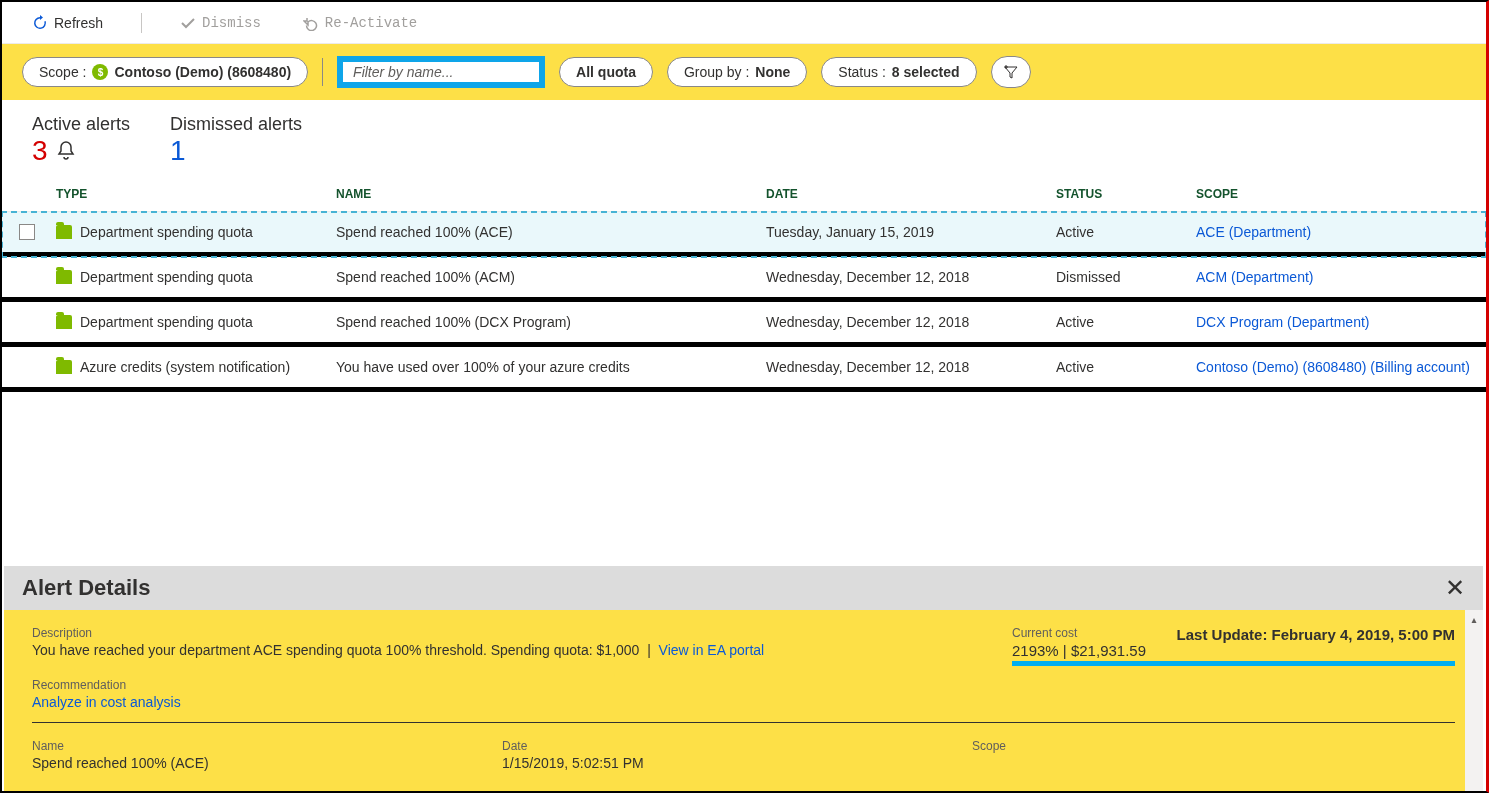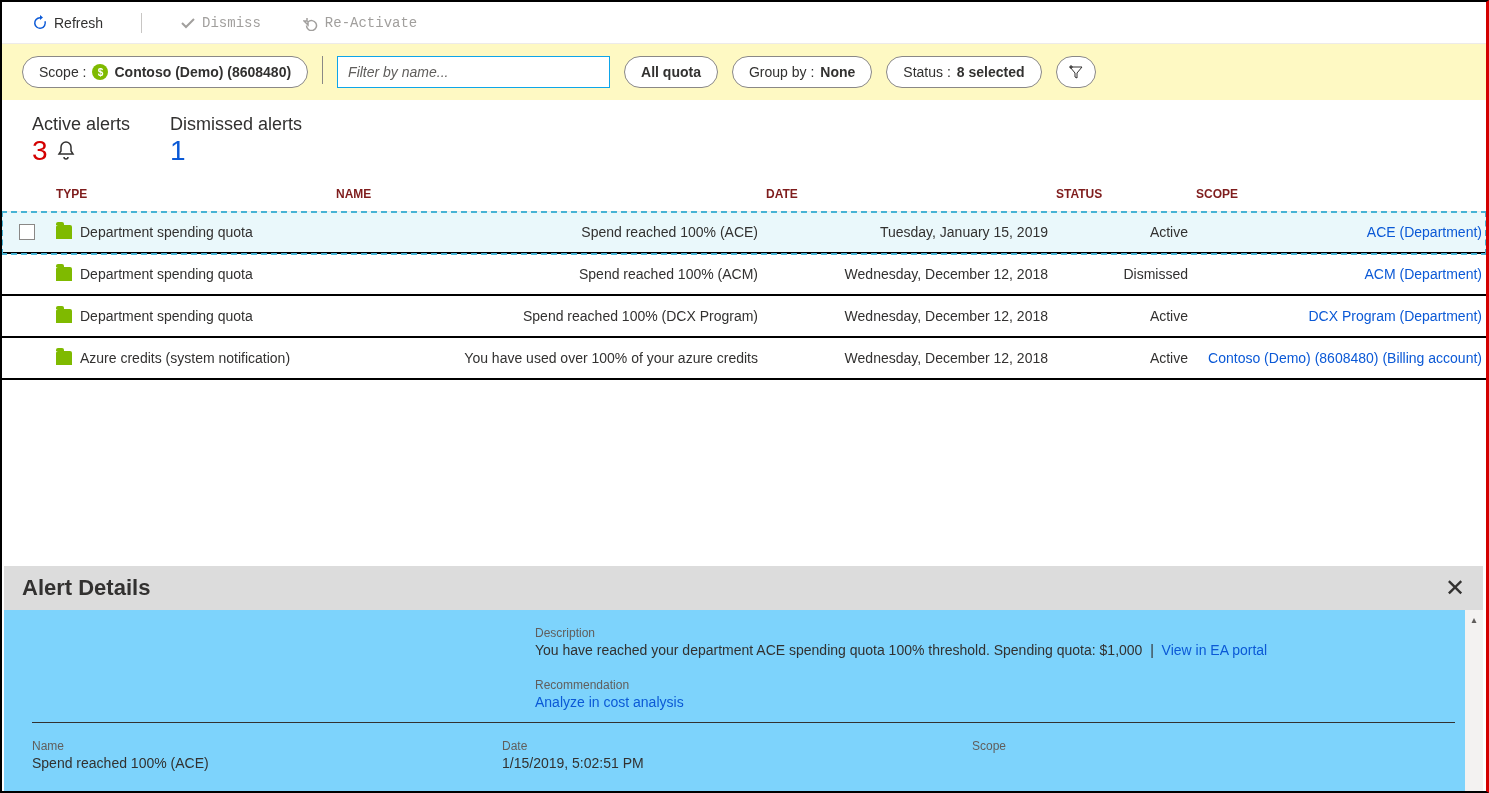--- a/index.html
+++ b/index.html
@@ -28,23 +28,24 @@
   align-items: center;
   gap: 6px;
   padding: 4px 10px;
   cursor: pointer;
   font-size: 14px;
 }
 .toolbar-btn.disabled { color: #a19f9d; font-family: Liberation Mono, monospace; }
 .toolbar-sep { width: 1px; height: 20px; background: #c8c6c4; margin: 0 6px; }
 
 .filter-bar {
-  background: #fef9c3;
+  background: #fde047;
   padding: 12px 20px;
   display: flex;
+  align-items: center;
   gap: 14px;
 }
 .pill {
   border: 1px solid #8a8886;
   border-radius: 20px;
   background: #fff;
   padding: 6px 16px;
   font-size: 14px;
   display: inline-flex;
   align-items: center;
@@ -53,25 +54,25 @@
 }
 .pill .bold { font-weight: 600; }
 .pill .label { color: #323130; }
 .scope-icon {
   width: 16px; height: 16px; border-radius: 50%;
   background: #7fba00; display:inline-flex;align-items:center;justify-content:center;
   color:#fff;font-size:10px;font-weight:bold;
 }
 .filter-sep { width:1px; height:28px; background:#8a8886; }
 .filter-input {
-  border: 1px solid #0ea5e9;
+  border: 6px solid #0ea5e9;
   background: #fff;
   padding: 6px 10px;
   font-size: 14px;
-  width: 273px;
+  width: 208px;
   height: 32px;
   font-style: italic;
   color:#605e5c;
 }
 .filter-input::placeholder { color:#605e5c; font-style:italic; }
 .add-filter {
   border: 1px solid #8a8886;
   border-radius: 50%;
   width: 40px; height: 32px;
   border-radius:16px;
@@ -90,52 +91,51 @@
 .counter.active .val { color:#d40000; }
 .counter.dismissed .val { color:#0b59d6; }
 
 .grid { width:100%; }
 .grid-header {
   display:grid;
   grid-template-columns: 50px 280px 430px 290px 140px 1fr;
   padding: 10px 0 10px 0;
   font-size: 12px;
   font-weight:600;
-  color:#7f1d1d;
+  color:#14532d;
   border-bottom:1px solid #edebe9;
 }
 .grid-header > div { padding: 0 4px; }
 .grid-row {
   display:grid;
   grid-template-columns: 50px 280px 430px 290px 140px 1fr;
   padding: 12px 0;
-  border-bottom:2px solid #000000;
+  border-bottom:5px solid #000000;
   align-items:center;
   font-size:14px;
-  text-align:right;
 }
 .grid-row.selected {
   background:#eaf8fb;
   outline: 2px dashed #47b3d4;
   outline-offset:-1px;
 }
 .grid-row > div { padding: 0 4px; }
 .check-cell { display:flex; justify-content:center; }
 .check-box { width:16px;height:16px;border:1px solid #8a8886;background:#fff; }
 .type-cell { display:flex;align-items:center;gap:8px; }
 .folder-icon {
   width:16px;height:14px;background:#7fba00;border-radius:2px 2px 0 0;position:relative;
 }
 .folder-icon::before{content:"";position:absolute;top:-3px;left:0;width:8px;height:3px;background:#7fba00;border-radius:2px 2px 0 0;}
 .link { color:#0b59d6; cursor:pointer; }
 
 .details-panel {
   position:absolute;
   bottom:0; left:2px; right:3px;
-  background:#7dd3fc;
+  background:#fde047;
 }
 .details-header {
   background:#dcdcdc;
   display:flex;
   align-items:center;
   justify-content:space-between;
   padding: 8px 18px;
 }
 .details-header h2 { font-size:22px; font-weight:700; }
 .close-x { font-size:24px; cursor:pointer; font-weight:300; }
@@ -143,21 +143,21 @@
   padding: 16px 28px 20px 28px;
   position:relative;
 }
 .details-scroll {
   position:absolute; right:0; top:0; bottom:0; width:18px; background:#f3f2f1;
 }
 .details-scroll .arrow-up {
   position:absolute; top:0; left:0; right:0; height:18px; display:flex;align-items:center;justify-content:center;font-size:10px;color:#605e5c;
 }
 .field-lbl { font-size:12px; color:#605e5c; margin-bottom:2px;}
-.top-row { display:flex; justify-content:flex-end; gap:60px; }
+.top-row { display:flex; justify-content:center; gap:60px; }
 .desc-col { flex: 0 0 920px; }
 .cost-col { flex:1; }
 .last-update { font-weight:700; font-size:15px; text-align:right; }
 .cost-val { font-size:15px; margin-top:2px;}
 .cost-bar { height:5px; background:#00aeef; margin-top:2px; }
 .hr { border:none; border-top:1px solid #323130; margin:12px 0 16px 0; }
 .bottom-row { display:grid; grid-template-columns: 470px 470px 1fr; }
 .bell-icon { display:inline-block; }
 svg { display:block; }
 </style>
@@ -318,20 +318,30 @@
         <div class="field-lbl">Description</div>
         <div>
           <span>You have reached your department ACE spending quota 100% threshold. Spending quota: $1,000</span>
           &nbsp;<span>|</span>&nbsp;
           <span class="link">View in EA portal</span>
         </div>
         <div style="height:20px"></div>
         <div class="field-lbl">Recommendation</div>
         <div class="link">Analyze in cost analysis</div>
       </div>
+      <div class="cost-col">
+        <div style="display:flex;justify-content:space-between;align-items:flex-start;">
+          <div>
+            <div class="field-lbl">Current cost</div>
+            <div class="cost-val">2193% | $21,931.59</div>
+          </div>
+          <div class="last-update">Last Update: February 4, 2019, 5:00 PM</div>
+        </div>
+        <div class="cost-bar"></div>
+      </div>
     </div>
 
     <hr class="hr">
 
     <div class="bottom-row">
       <div>
         <div class="field-lbl">Name</div>
         <div>Spend reached 100% (ACE)</div>
       </div>
       <div>

